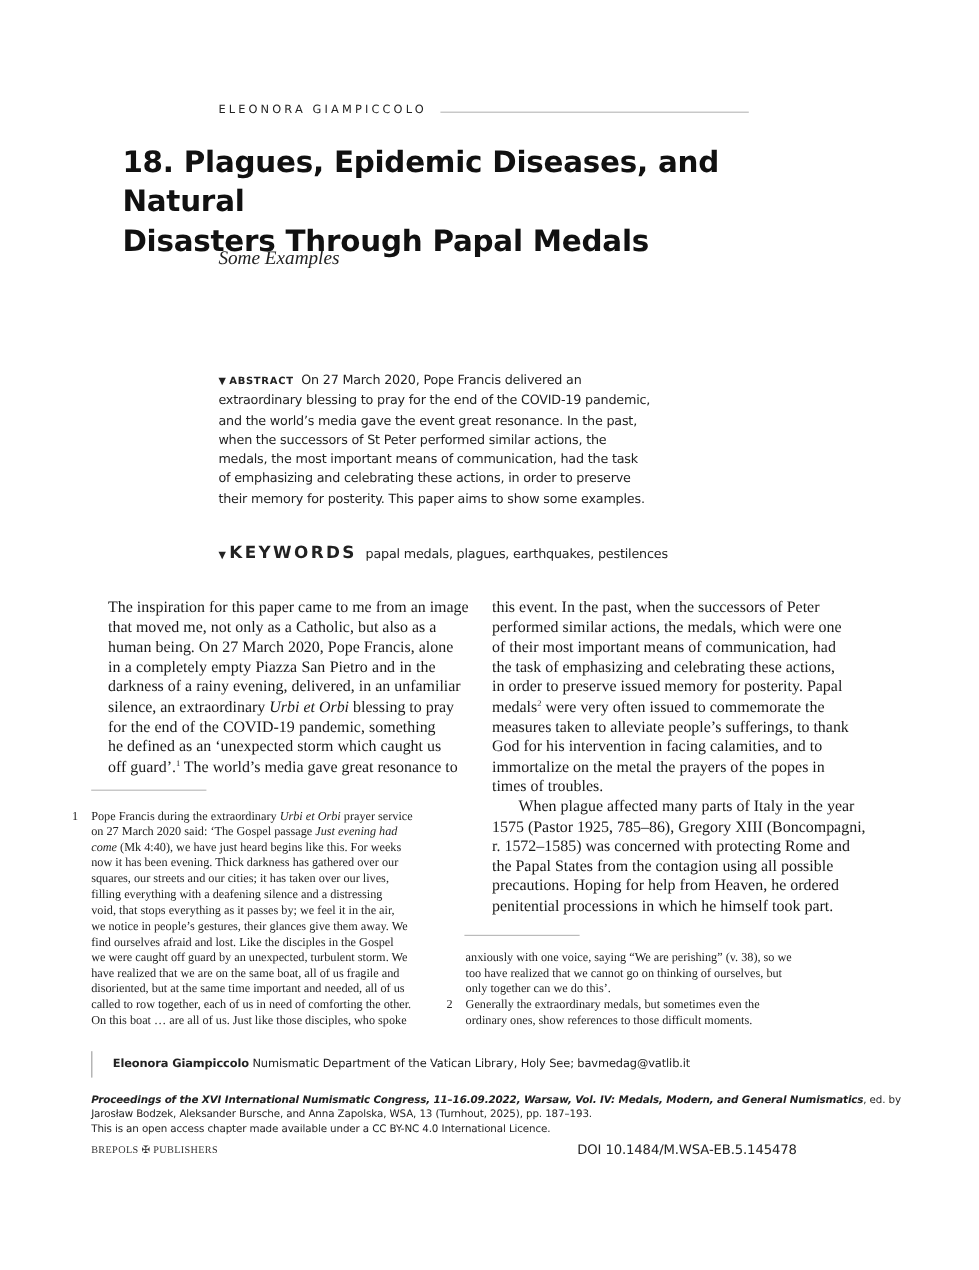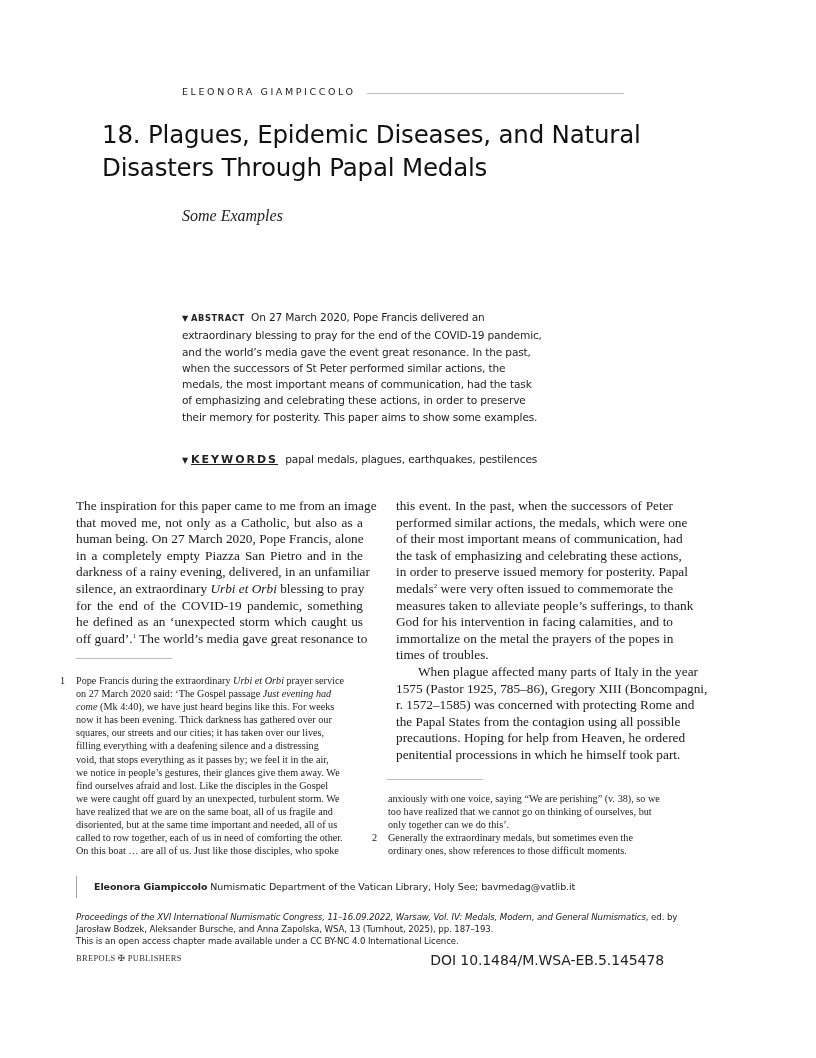--- a/index.html
+++ b/index.html
@@ -2,55 +2,55 @@
 <html><head>
   <meta charset="utf-8">
   <style>
     html, body { margin: 0; padding: 0; background: #ffffff; }
     body { width: 816px; height: 1058px; position: relative; overflow: hidden; color: #1a1a1a; }
 
     .running-head { position: absolute; left: 182px; top: 86px; width: 442px; height: 14px; }
     .running-head .author { font-family: "DejaVu Sans", sans-serif; font-size: 9.5px; letter-spacing: 2.6px; color: #222; position: absolute; left: 0; top: 0; white-space: nowrap; }
     .running-head .rule { position: absolute; left: 185px; right: 0; top: 7px; border-top: 1px solid #bbb; }
 
-    .title { position: absolute; left: 102px; top: 118px; width: 540px; font-family: "DejaVu Sans", sans-serif; font-weight: 400; font-size: 24.5px; line-height: 33px; color: #111; letter-spacing: -0.2px; }
+    .title { position: absolute; left: 102px; top: 118px; width: 540px; font-family: "DejaVu Sans", sans-serif; font-weight: 700; font-size: 24.5px; line-height: 33px; color: #111; letter-spacing: -0.2px; }
     .subtitle { position: absolute; left: 182px; top: 207px; font-family: "Liberation Serif", serif; font-style: italic; font-size: 16px; color: #222; }
 
     .abstract { position: absolute; left: 182px; top: 309px; width: 360px; font-family: "DejaVu Sans", sans-serif; font-size: 10.6px; line-height: 16.3px; color: #222; letter-spacing: -0.15px; }
     .abstract .tri, .keywords .tri { font-size: 8px; margin-right: 3px; }
     .abstract .lbl { font-weight: bold; font-size: 8.3px; letter-spacing: 0.6px; margin-right: 3px; }
     .keywords { position: absolute; left: 182px; top: 453px; width: 400px; font-family: "DejaVu Sans", sans-serif; font-size: 10.6px; color: #222; letter-spacing: -0.15px; }
-    .keywords .lbl { font-weight: bold; font-size: 11px; letter-spacing: 2px; margin-right: 4px; text-decoration: underline; }
+    .keywords .lbl { font-weight: bold; font-size: 14px; letter-spacing: 2px; margin-right: 4px; }
 
     .col { position: absolute; font-family: "Liberation Serif", serif; font-size: 13.3px; line-height: 16.6px; color: #1a1a1a; text-align: justify; }
     .col-left { left: 76px; top: 498px; width: 287px; }
     .col-right { left: 396px; top: 498px; width: 277px; }
-    .col .line { display: block; text-align-last: justify; white-space: nowrap; }
+    .col .line { display: block; text-align-last: justify; white-space: nowrap; margin-left: 14px; }
     .col .line.last { text-align-last: left; }
     sup { font-size: 7px; line-height: 0; vertical-align: 5px; }
 
     .fn-rule { position: absolute; border-top: 1px solid #bbb; width: 96px; }
     .fn-rule-left { left: 76px; top: 658px; }
     .fn-rule-right { left: 387px; top: 779px; }
 
     .footnotes { position: absolute; font-family: "Liberation Serif", serif; font-size: 10.2px; line-height: 13.1px; color: #222; }
     .fn-left { left: 60px; top: 674px; width: 310px; }
     .fn-right { left: 372px; top: 792px; width: 300px; }
     .fn { position: relative; padding-left: 16px; }
     .fn .num { position: absolute; left: 0; top: 0; }
     .fn .ln { display: block; white-space: nowrap; }
 
     .affil { position: absolute; left: 76px; top: 876px; height: 22px; border-left: 1px solid #a3a3a3; padding-left: 17px; font-family: "DejaVu Sans", sans-serif; font-size: 9.5px; line-height: 22px; color: #222; white-space: nowrap; letter-spacing: -0.1px; }
     .affil b { font-weight: bold; }
 
     .citation { position: absolute; left: 76px; top: 911px; width: 590px; font-family: "DejaVu Sans", sans-serif; font-size: 8.6px; line-height: 12.2px; color: #222; letter-spacing: -0.1px; }
     .citation .ln { display: block; white-space: nowrap; }
-    .citation i { font-style: italic; }
+    .citation i { font-style: italic; font-weight: bold; }
     .publisher { position: absolute; left: 76px; top: 953px; font-family: "Liberation Serif", serif; font-size: 8.5px; letter-spacing: 0.3px; color: #333; }
-    .doi { position: absolute; right: 152px; top: 952px; font-family: "DejaVu Sans", sans-serif; font-size: 14px; color: #222; letter-spacing: -0.1px; }
+    .doi { position: absolute; right: 152px; top: 952px; font-family: "DejaVu Sans", sans-serif; font-size: 11px; color: #222; letter-spacing: -0.1px; }
   </style>
 </head>
 <body>
 
 <div class="running-head">
   <span class="author">ELEONORA GIAMPICCOLO</span>
   <div class="rule"></div>
 </div>
 
 <div class="title">

